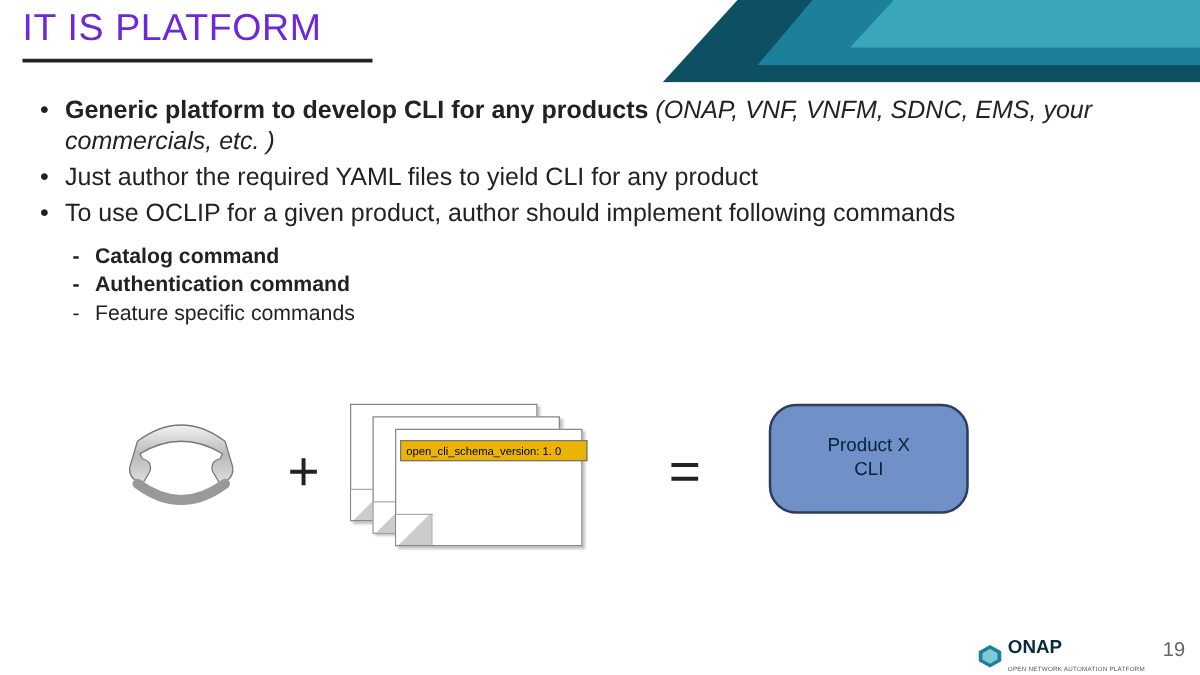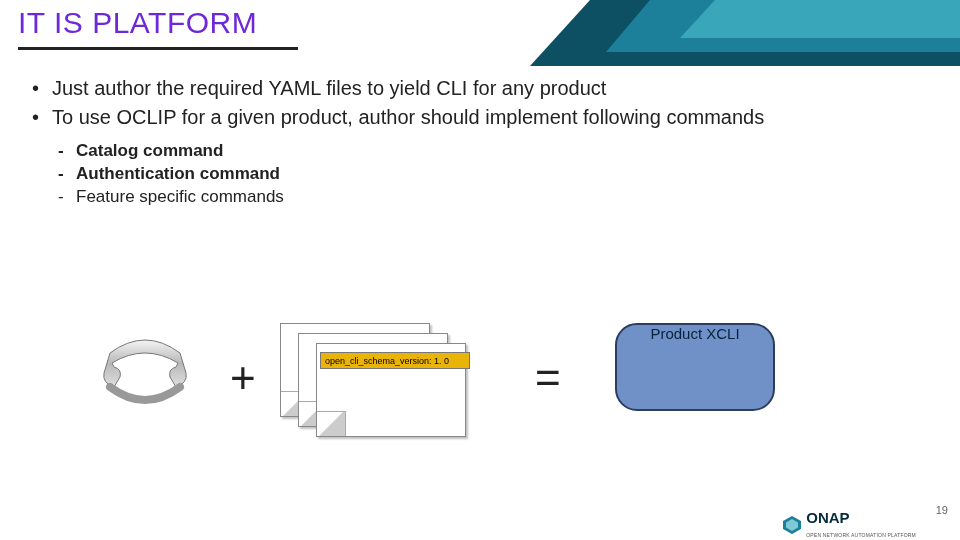--- a/index.html
+++ b/index.html
@@ -36,48 +36,51 @@
   .card { position:absolute; width:150px; height:94px; background:#fff; border:1px solid #888; box-shadow:2px 2px 2px rgba(0,0,0,0.25); }
   .card::after { content:""; position:absolute; left:0; bottom:0; width:28px; height:24px; background:linear-gradient(135deg,#fff 49%,#ccc 51%); border-top:1px solid #aaa; border-right:1px solid #aaa; }
   .card1 { left:0; top:0; }
   .card2 { left:18px; top:10px; }
   .card3 { left:36px; top:20px; }
   .schemabar { position:absolute; left:40px; top:29px; width:150px; height:17px; background:#eab308; border:1px solid #777; font-size:9px; line-height:17px; padding-left:4px; font-weight:400; color:#000; }
 
   .tags { position:absolute; left:180px; top:132px; }
   .tag { display:inline-block; width:70px; height:24px; line-height:24px; text-align:center; background:#5e7fba; color:#fff; font-size:12px; margin-right:16px; border:1px solid #2d3d5f; }
 
-  .product { position:absolute; left:525px; top:8px; width:160px; height:88px; background:#6f91c8; border:2px solid #2d3d5f; border-radius:22px; color:#07223a; font-size:15px; text-align:center; display:flex; flex-direction:row; justify-content:center; line-height:1.25; }
+  .product { position:absolute; left:525px; top:8px; width:160px; height:88px; background:#6f91c8; border:2px solid #2d3d5f; border-radius:22px; color:#07223a; font-size:15px; text-align:center; display:flex; flex-direction:column; justify-content:center; line-height:1.25; }
 
   
   .footer { position:absolute; left:0; bottom:0; width:960px; height:36px; }
   .footer .lf { position:absolute; left:22px; bottom:8px; font-size:12px; color:#555; display:flex; align-items:center; gap:6px; }
   .footer .lf .sq { width:12px; height:12px; background:#333; }
   .footer .onap { position:absolute; right:44px; bottom:0; font-size:12px; color:#333; display:flex; align-items:center; gap:4px; }
-  .footer .page { position:absolute; right:12px; bottom:24px; font-size:11px; color:#666; }
+  .footer .page { position:absolute; right:12px; bottom:10px; font-size:16px; color:#666; }
 </style>
 </head>
 <body>
 
 <div class="slide">
 
   <div class="titlebar">
     <h1>IT IS PLATFORM</h1>
     <div class="underline"></div>
     <div class="accent">
       <svg width="430" height="66" viewBox="0 0 430 66">
         <polygon points="60,0 430,0 430,66 0,66" fill="#0d4f63"></polygon>
         <polygon points="120,0 430,0 430,52 76,52" fill="#1c809b"></polygon>
         <polygon points="185,0 430,0 430,38 150,38" fill="#3aa6b9"></polygon>
       </svg>
     </div>
   </div>
 
   <div class="content">
     <ul class="main">
+      <li>
+        <span class="bold">Generic platform to develop CLI for any products</span><span class="ital"> (ONAP, VNF, VNFM, SDNC, EMS, your commercials, etc. )</span>
+      </li>
       <li>Just author the required YAML files to yield CLI for any product</li>
       <li>To use OCLIP for a  given product, author should implement following commands</li>
     </ul>
     <ul class="sub">
       <li class="bold">Catalog command</li>
       <li class="bold">Authentication command</li>
       <li>Feature specific commands</li>
     </ul>
   </div>
 

